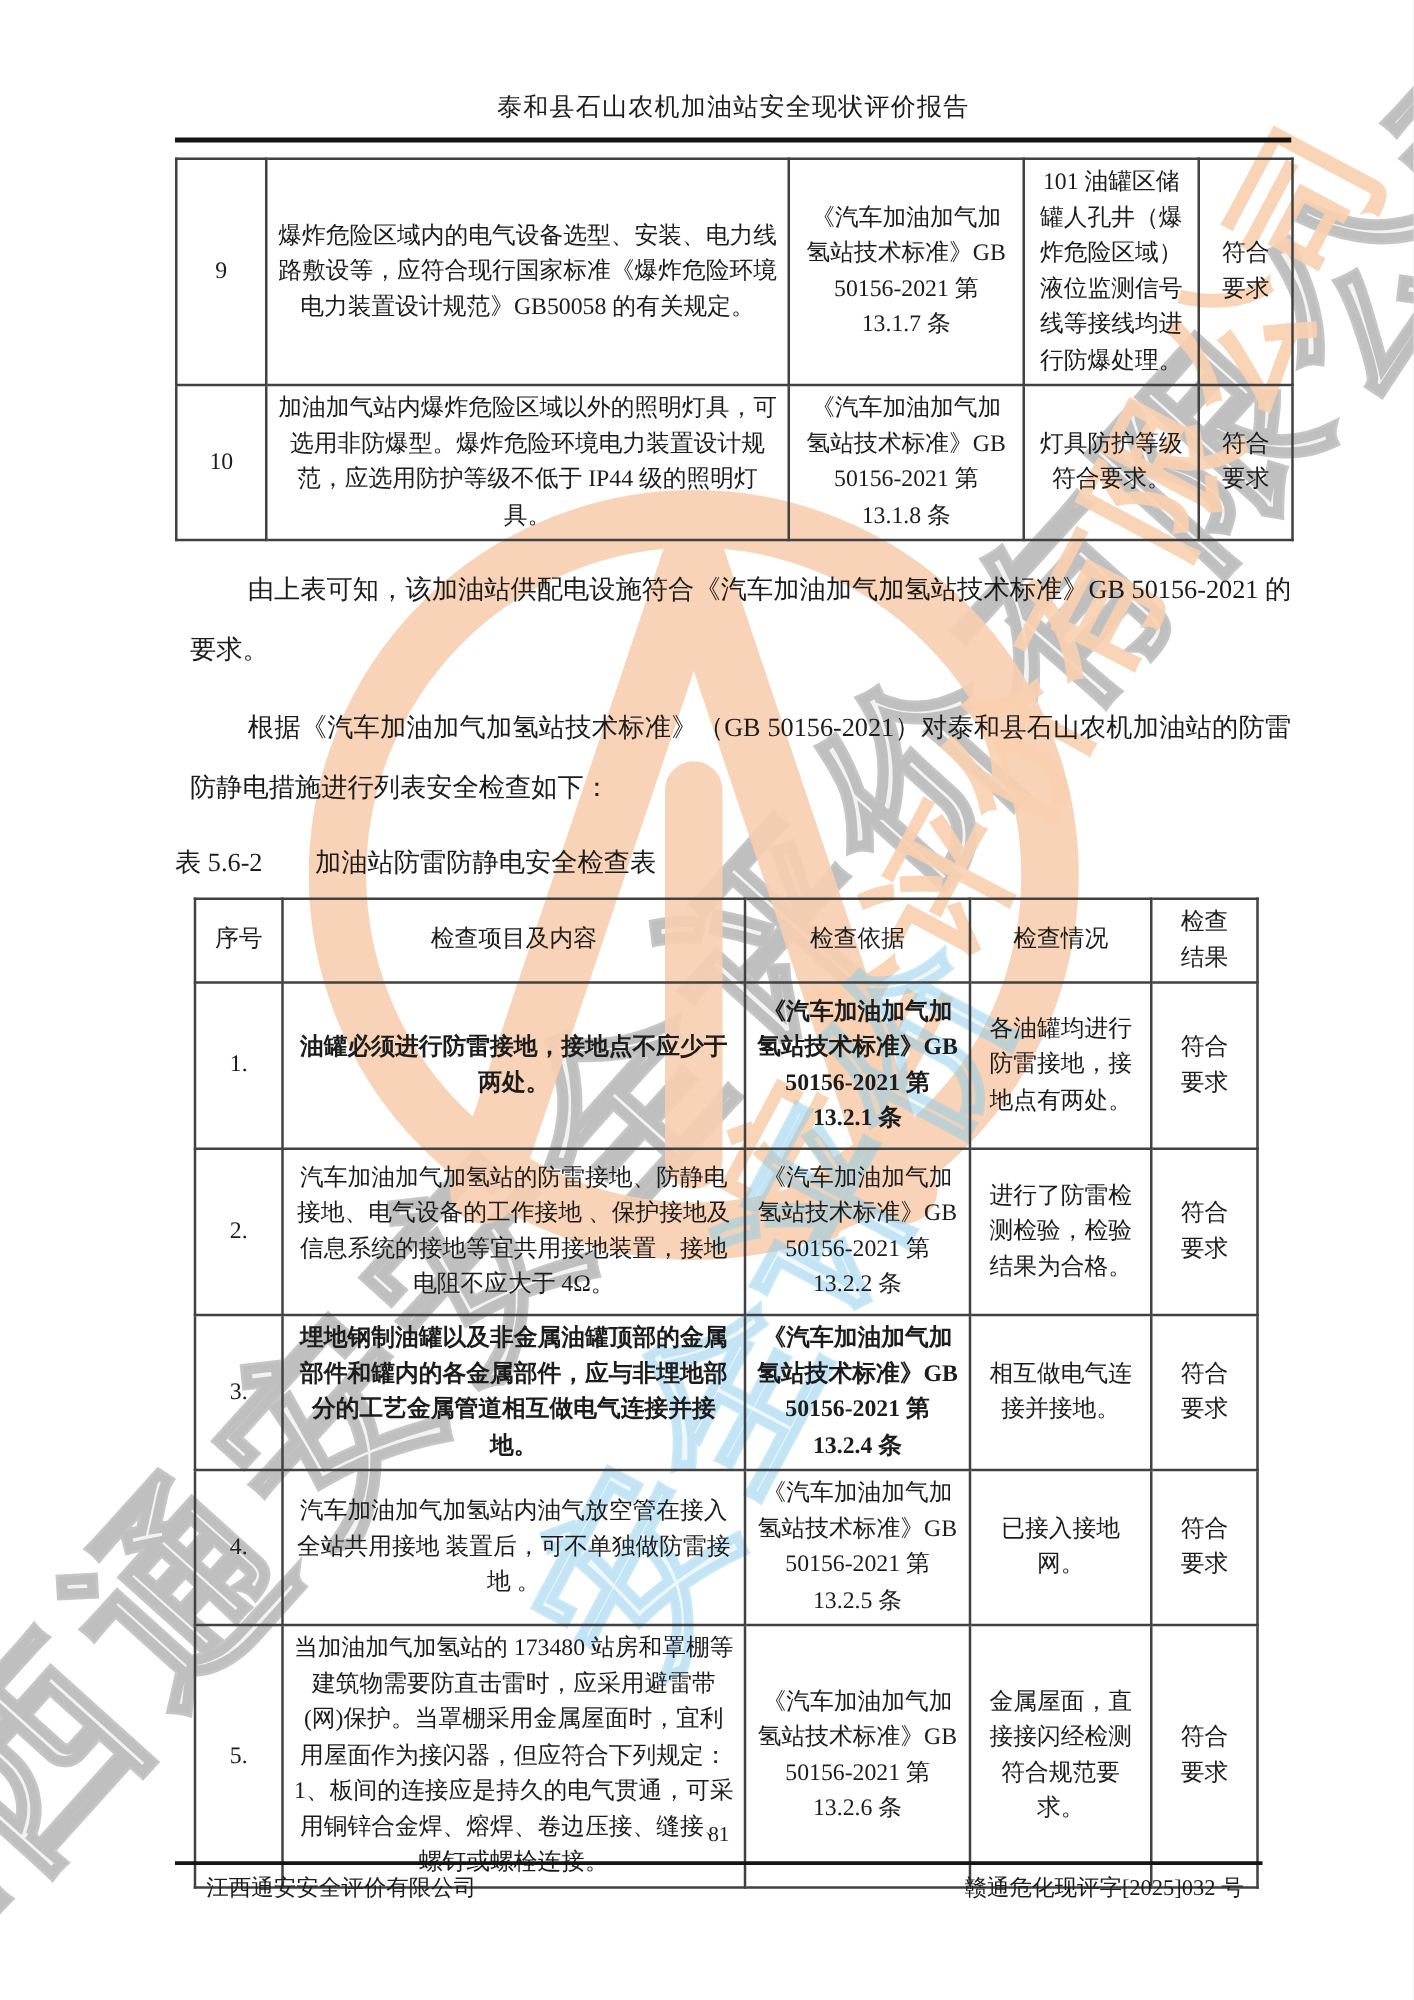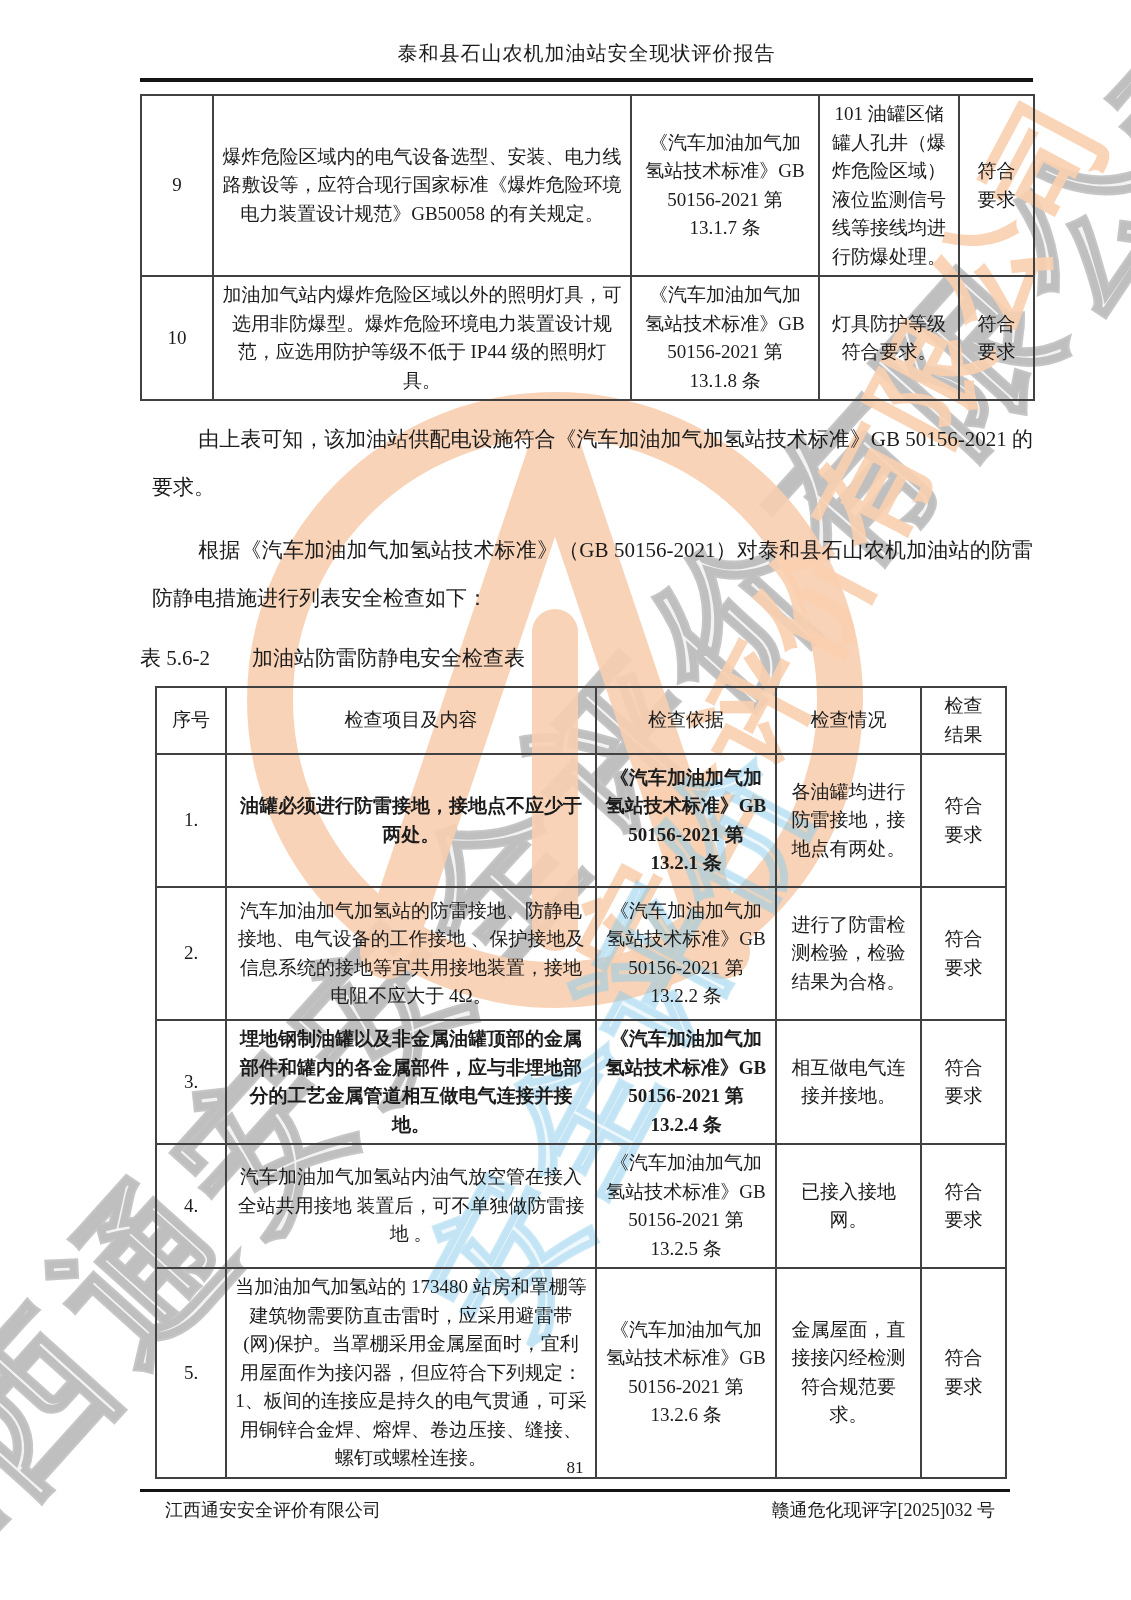--- a/index.html
+++ b/index.html
@@ -27,21 +27,21 @@
     font-size:150px;font-weight:bold;letter-spacing:10px;
     color:rgba(150,212,238,0.16);
     -webkit-text-stroke:3px rgba(140,205,235,0.45);
   }
   .wm-red-text{
     left:398px;top:1030px;font-size:112px;font-weight:bold;letter-spacing:-8px;
     color:rgba(235,128,128,0.72);
     font-family:"Liberation Serif","DejaVu Serif",serif;
   }
   
-  .content{position:relative;z-index:2;margin-left:140px;width:893px;padding-top:40px;}
+  .content{position:relative;z-index:2;margin-left:140px;width:893px;padding-top:72px;}
   .doc-title{text-align:center;font-size:20px;letter-spacing:1px;}
   .head-rule{margin-top:11px;height:4px;background:#141414;}
   table{border-collapse:collapse;table-layout:fixed;}
   td,th{
     border:2px solid #414141;padding:4px 8px;font-size:19px;line-height:1.5;
     text-align:center;vertical-align:middle;font-weight:normal;white-space:pre-line;
   }
   .bold{font-weight:bold;}
   .t1{width:893px;margin-top:12px;}
   .t1 col.c1{width:72px;}  .t1 col.c2{width:418px;} .t1 col.c3{width:188px;}

